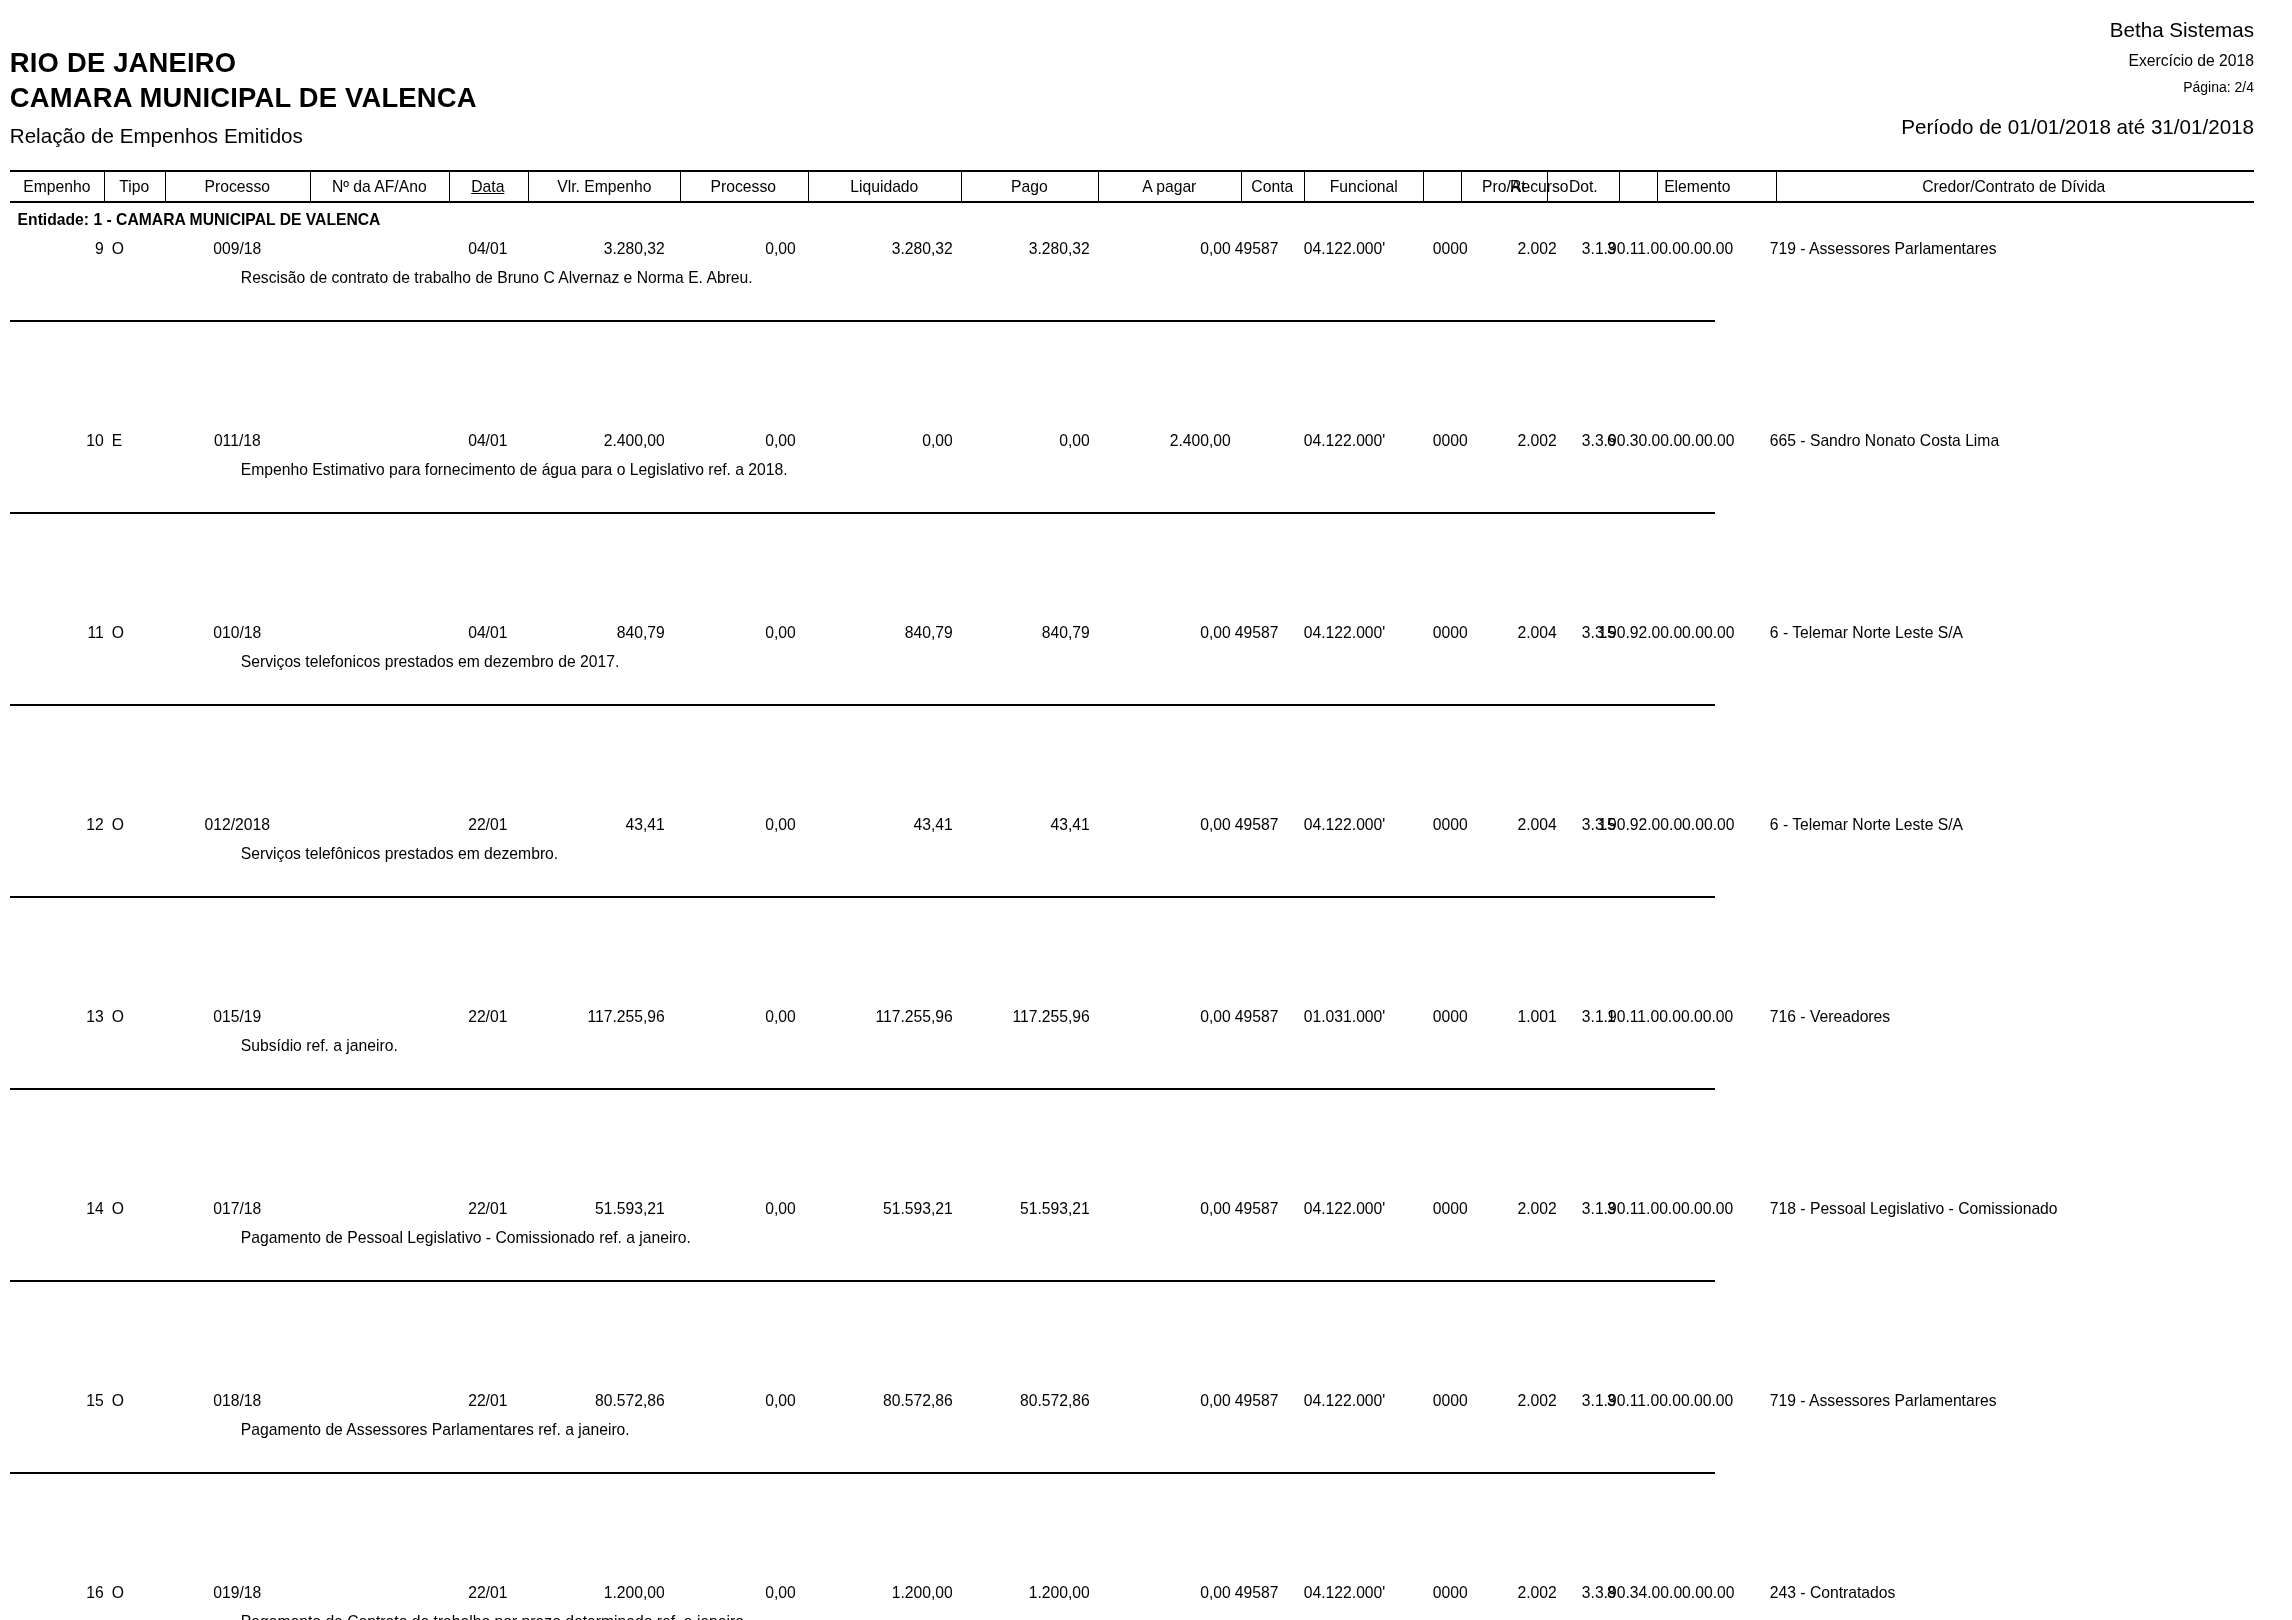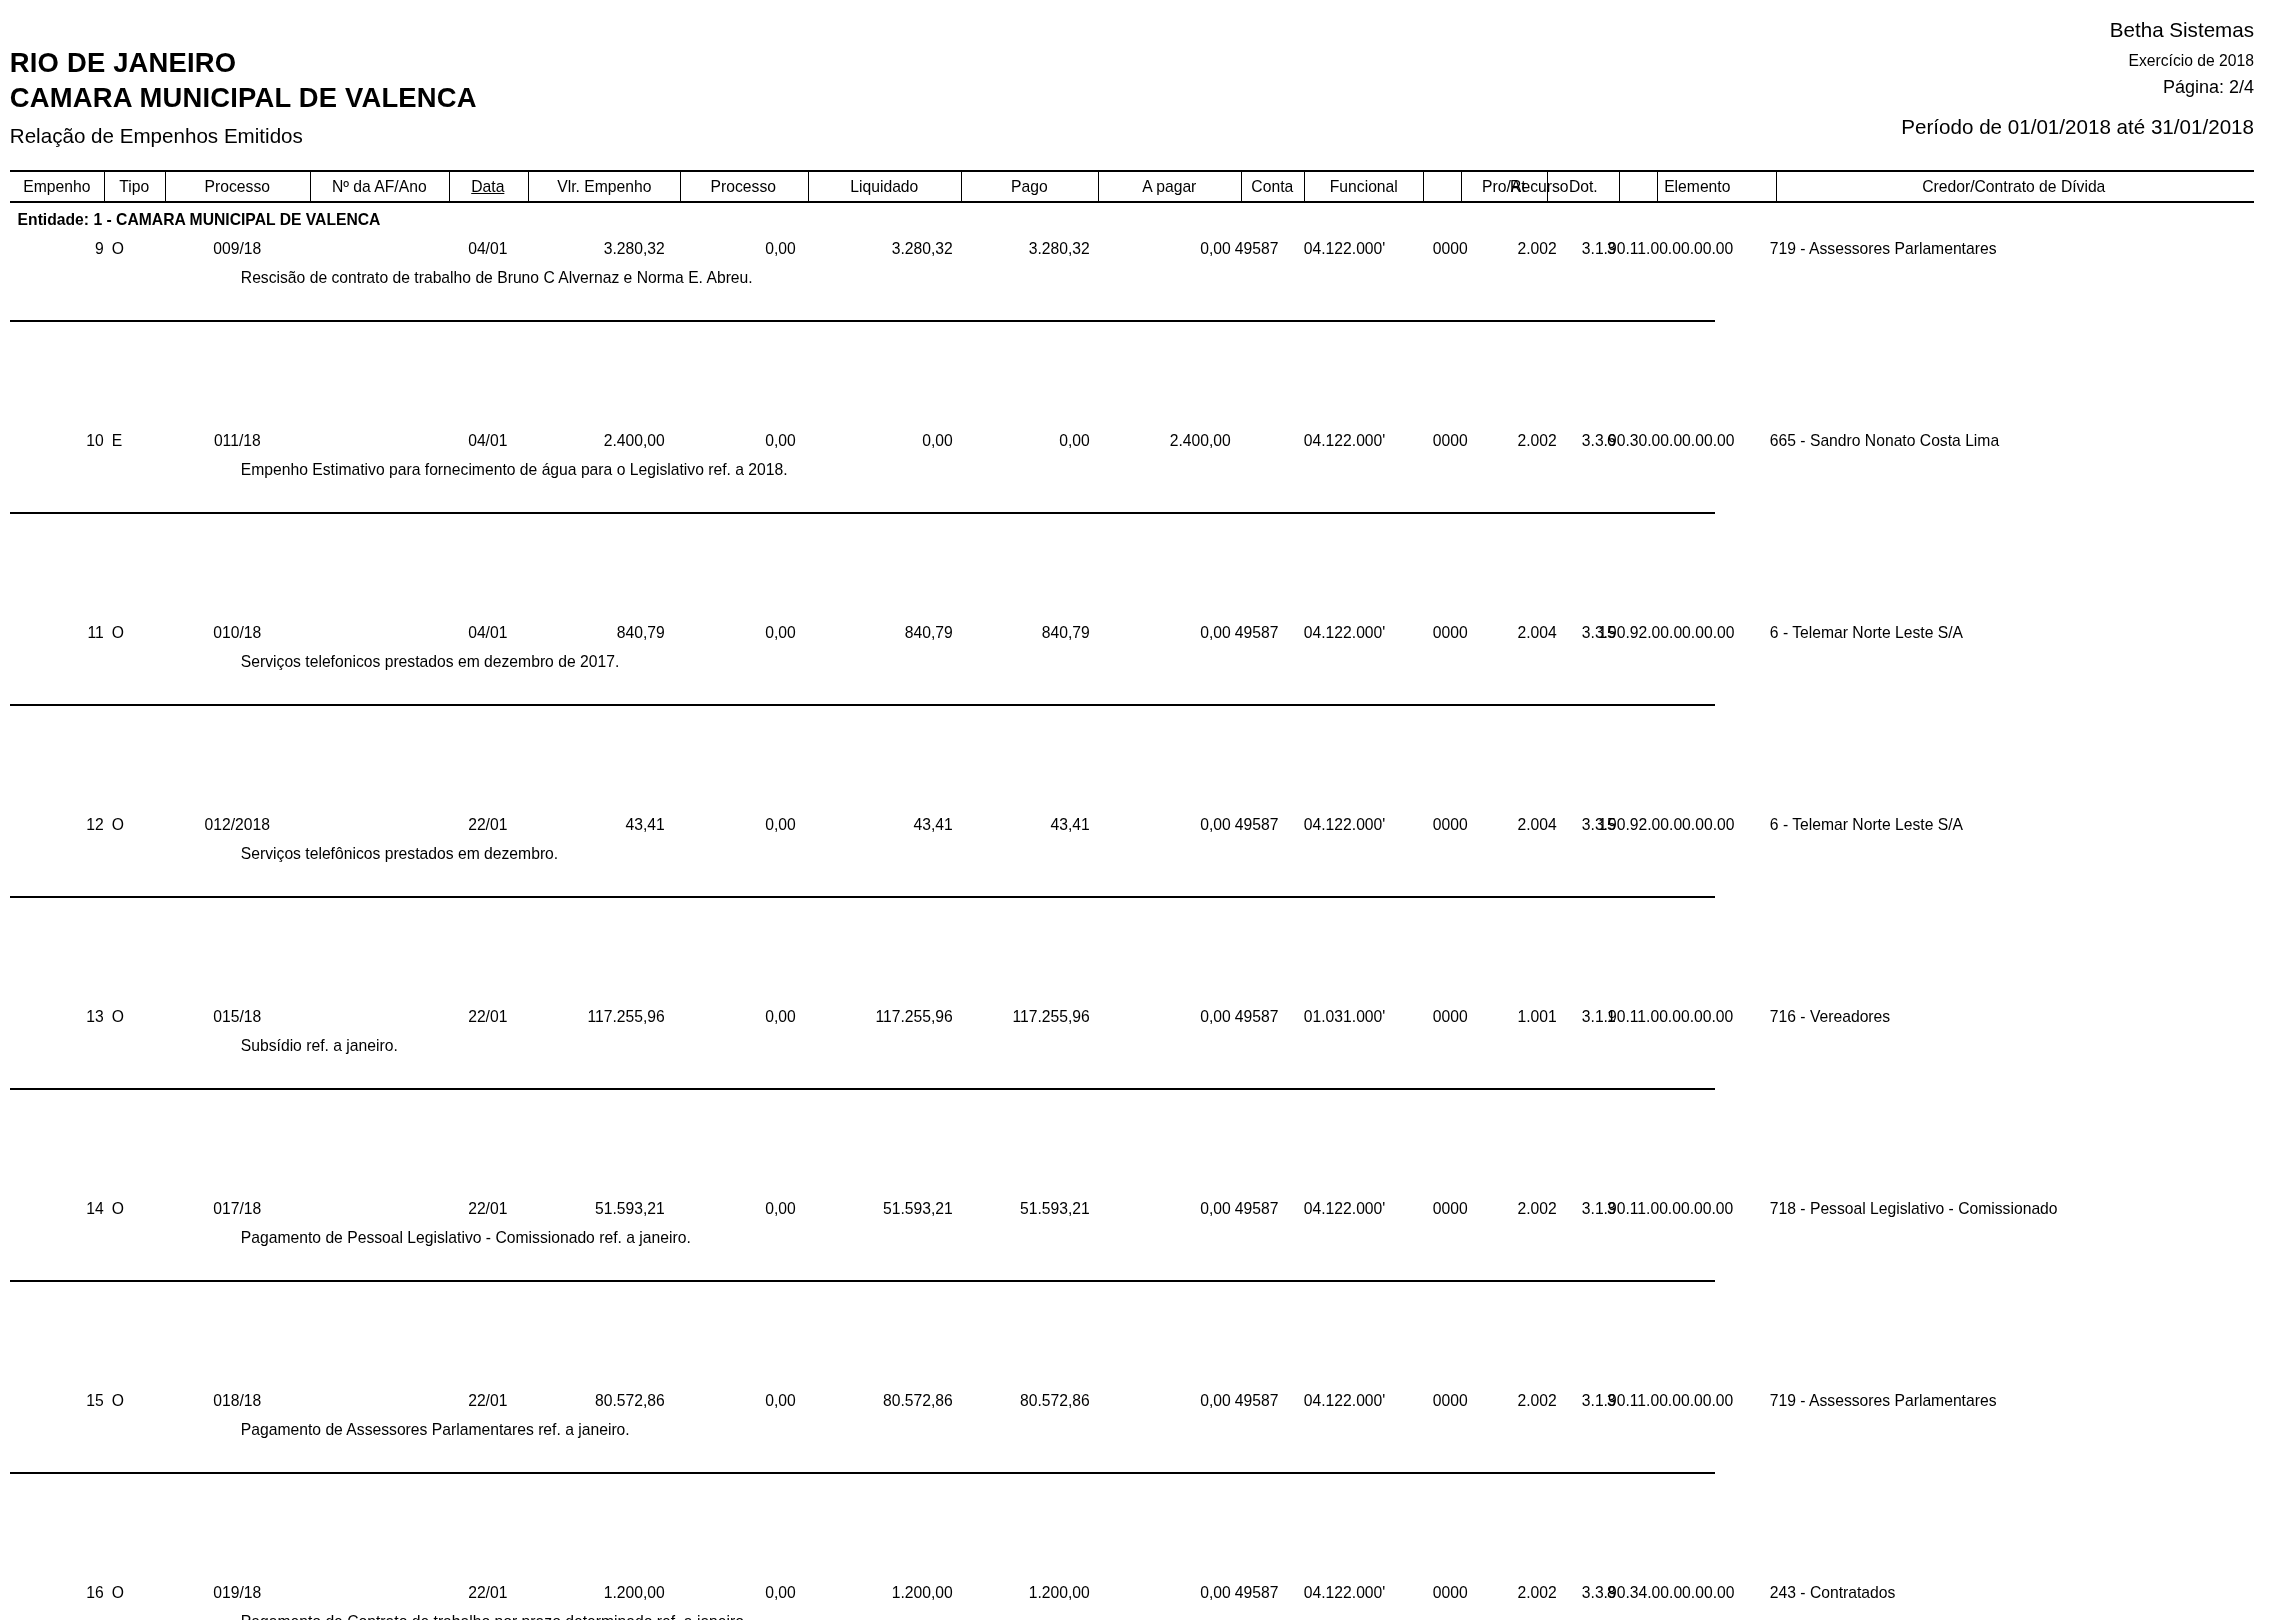--- a/index.html
+++ b/index.html
@@ -59,21 +59,21 @@
   .sys-name {
     font-size: 20.6px;
     line-height: 23.5px;
   }
   .exercise {
     font-size: 15.7px;
     line-height: 19.6px;
     margin-top: 9.8px;
   }
   .page-no {
-    font-size: 18px;
+    font-size: 14px;
     line-height: 19.6px;
     margin-top: 7.8px;
   }
   .period {
     font-size: 20.6px;
     line-height: 23.5px;
     margin-top: 17.6px;
   }
 
   
@@ -305,21 +305,21 @@
         <div class="c l" style="left:1760px;width:510px;">6 - Telemar Norte Leste S/A</div>
       </div>
       <div class="hist" style="left:231px;">Serviços telefônicos prestados em dezembro.</div>
       <div class="underline" style="top:84px;"></div>
     </div>
 
     <div class="rec">
       <div class="line1">
         <div class="c r" style="left:0px;width:94px;">13</div>
         <div class="c l" style="left:102px;width:49px;">O</div>
-        <div class="c c-ctr" style="left:155px;width:145px;">015/18</div>
+        <div class="c c-ctr" style="left:155px;width:145px;">015/19</div>
         <div class="c c-ctr" style="left:300px;width:139px;"></div>
         <div class="c c-ctr" style="left:439px;width:78px;">22/01</div>
         <div class="c r" style="left:510px;width:145px;">117.255,96</div>
         <div class="c r" style="left:659px;width:127px;">0,00</div>
         <div class="c r" style="left:794px;width:149px;">117.255,96</div>
         <div class="c r" style="left:943px;width:137px;">117.255,96</div>
         <div class="c r" style="left:1078px;width:143px;">0,00</div>
         <div class="c l" style="left:1225px;width:69px;">49587</div>
         <div class="c l" style="left:1294px;width:127px;">01.031.000'</div>
         <div class="c l" style="left:1423px;width:118px;">0000</div>

